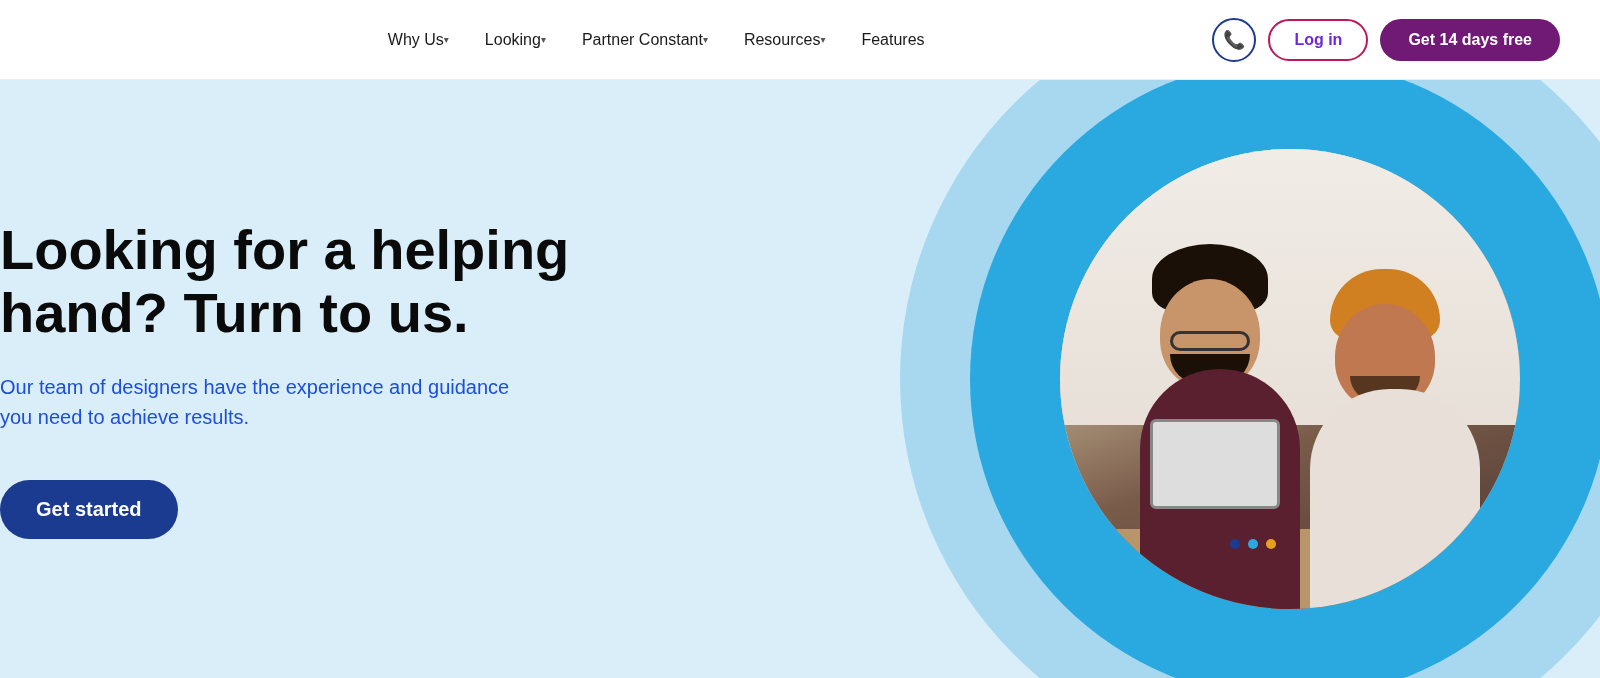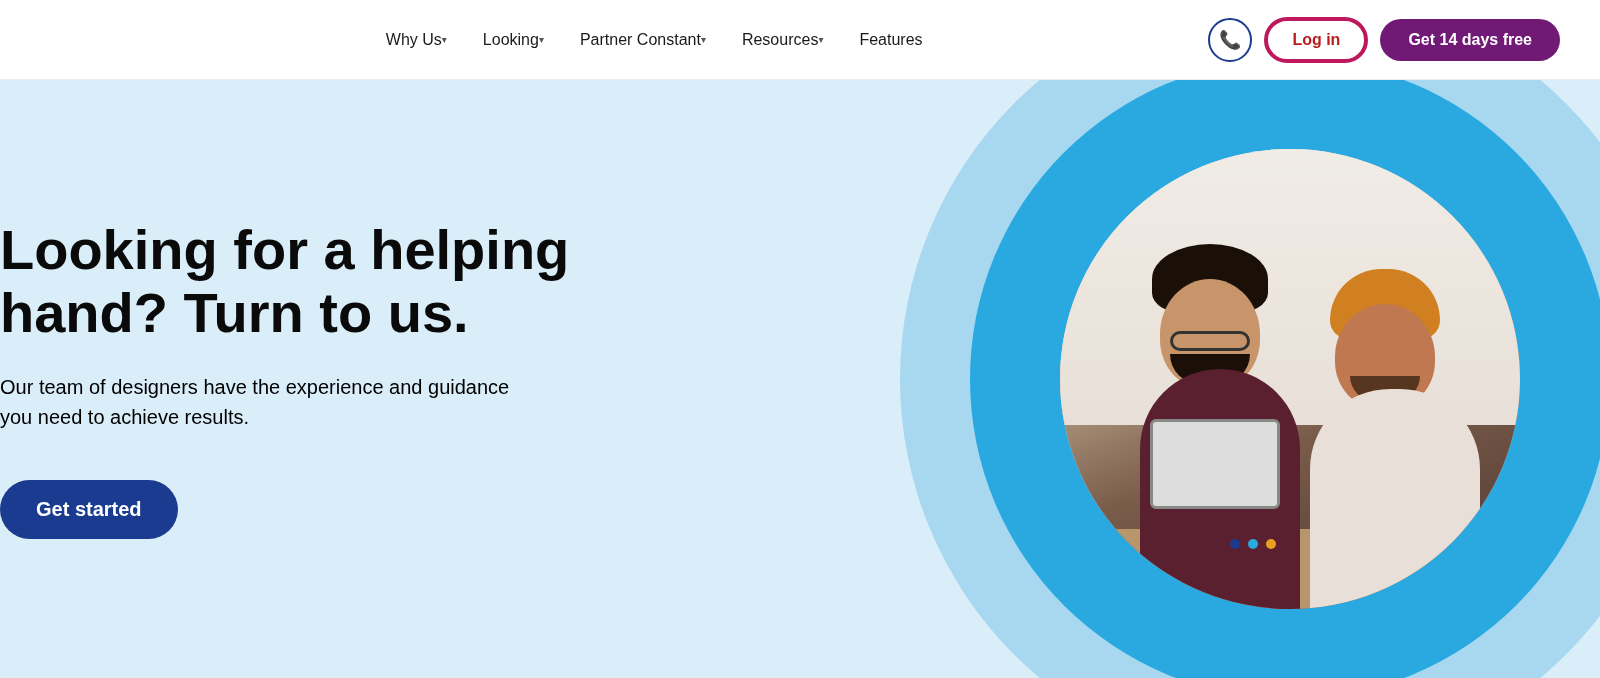--- a/index.html
+++ b/index.html
@@ -71,23 +71,23 @@
       display: flex;
       align-items: center;
       justify-content: center;
       cursor: pointer;
       color: #1a3b8f;
       font-size: 18px;
     }
     .login-btn {
       padding: 10px 24px;
       border-radius: 50px;
-      border: 4px solid #be185d;
+      border: 2px solid #be185d;
       background: #fff;
-      color: #b91c1c;
+      color: #6d28d9;
       font-size: 16px;
       font-weight: 600;
       cursor: pointer;
     }
     .cta-btn {
       padding: 12px 28px;
       border-radius: 50px;
       border: none;
       background: #701a75;
       color: #fff;
@@ -114,21 +114,21 @@
     }
     .hero-title {
       font-size: 56px;
       font-weight: 900;
       color: #0a0a0a;
       line-height: 1.12;
       margin-bottom: 28px;
     }
     .hero-subtitle {
       font-size: 20px;
-      color: #000000;
+      color: #1d4ed8;
       line-height: 1.5;
       margin-bottom: 48px;
       max-width: 520px;
     }
     .get-started-btn {
       padding: 18px 36px;
       border-radius: 50px;
       border: none;
       background: #1a3b8f;
       color: #fff;

